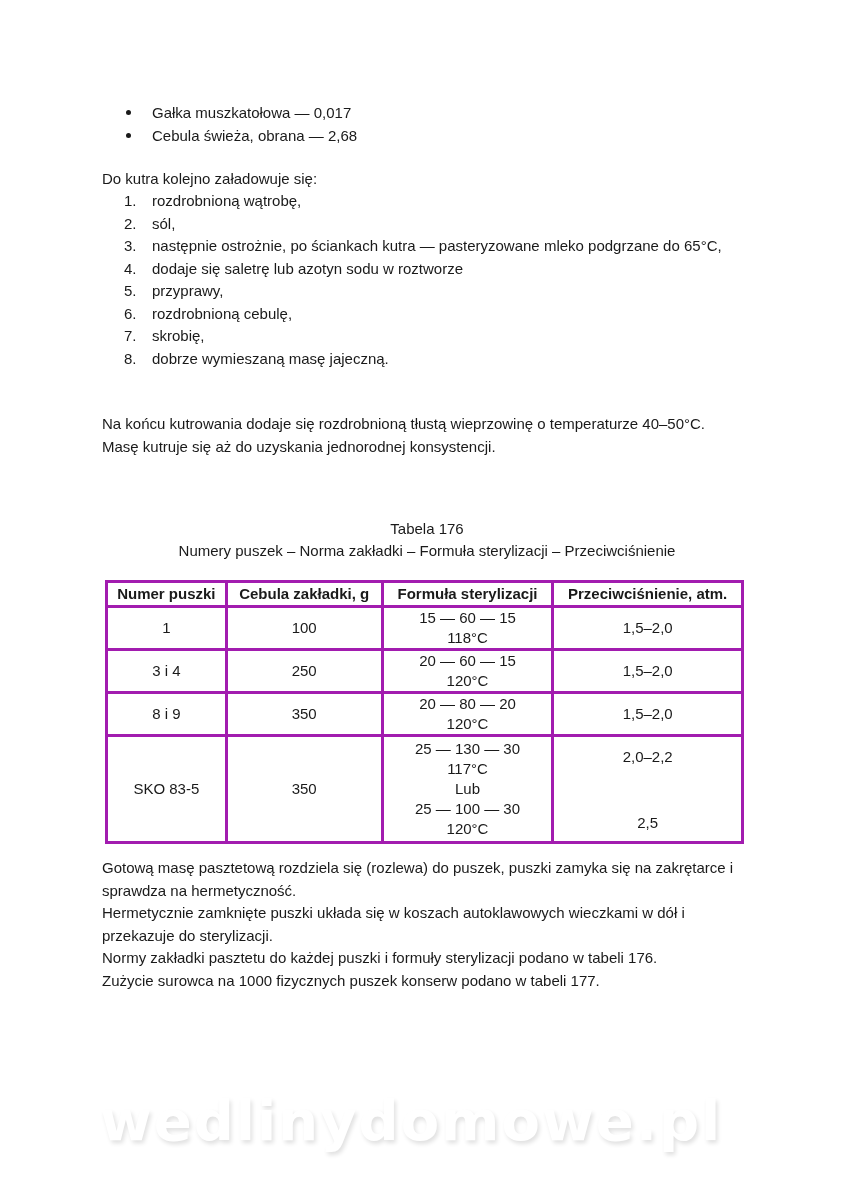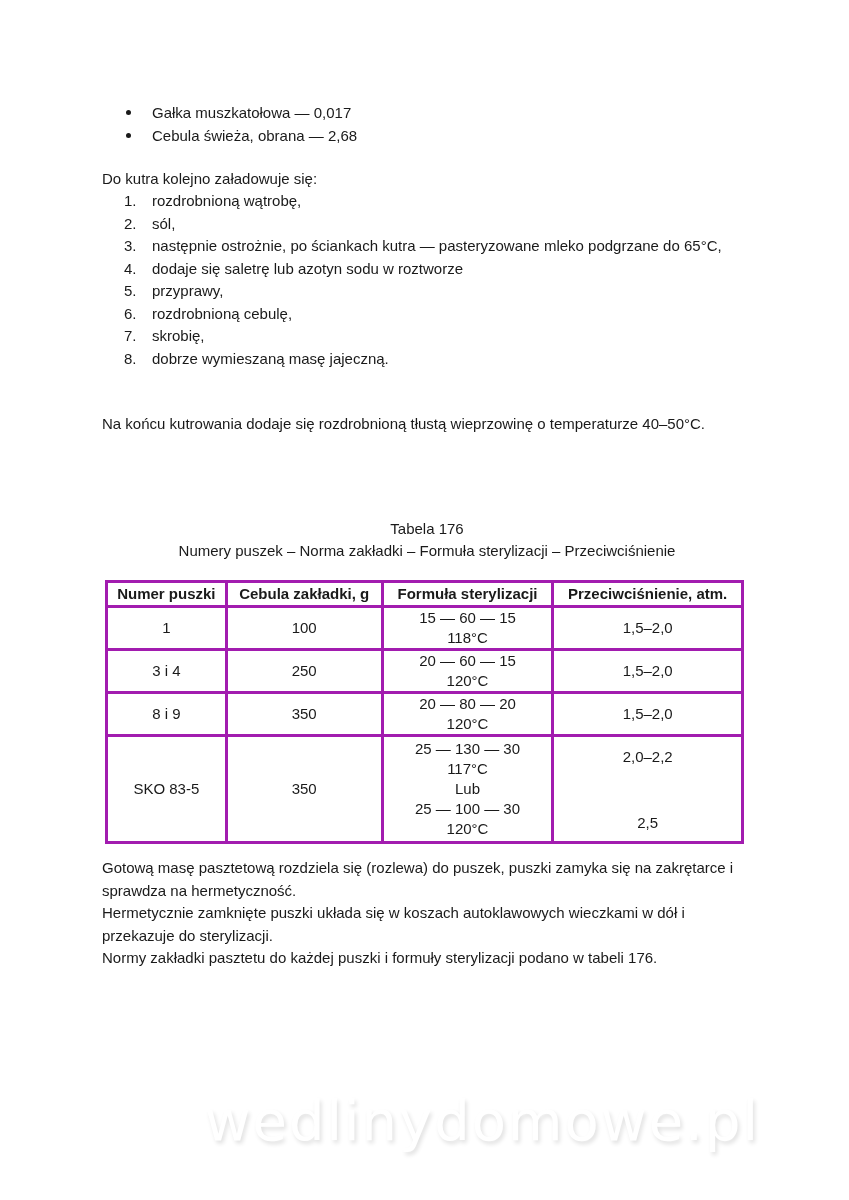--- a/index.html
+++ b/index.html
@@ -37,22 +37,22 @@
   table.tbl tr.r2 td, table.tbl tr.r3 td { height: 40px; }
   table.tbl tr.r4 td { height: 104px; text-align: center; }
   .col1 { width: 112px; } .col2 { width: 150px; } .col3 { width: 166px; } .col4 { width: 185px; }
   .pcell { position: relative; }
   .pcell .p1 { position: absolute; left: 0; right: 0; top: 10px; }
   .pcell .p2 { position: absolute; left: 0; right: 0; bottom: 8px; }
 
   .closing { top: 857px; }
 
   .watermark {
-    position: absolute; left: 100px; top: 1088px; width: 660px; text-align: right;
-    font-family: "DejaVu Sans", sans-serif; font-weight: normal; font-size: 56px; letter-spacing: 2px;
+    position: absolute; left: 100px; top: 1088px; width: 660px; text-align: left;
+    font-family: "DejaVu Sans", sans-serif; font-weight: bold; font-size: 56px; letter-spacing: 2px;
     color: #ffffff; text-shadow: 2px 3px 4px rgba(0,0,0,0.12);
   }
 </style>
 </head>
 <body>
 
 <div class="page">
 
   <ul class="bullets">
     <li><span class="dot"></span><span>Gałka muszkatołowa — 0,017</span></li>
@@ -67,20 +67,21 @@
     <li><span class="num">3.</span><span>następnie ostrożnie, po ściankach kutra — pasteryzowane mleko podgrzane do 65°C,</span></li>
     <li><span class="num">4.</span><span>dodaje się saletrę lub azotyn sodu w roztworze</span></li>
     <li><span class="num">5.</span><span>przyprawy,</span></li>
     <li><span class="num">6.</span><span>rozdrobnioną cebulę,</span></li>
     <li><span class="num">7.</span><span>skrobię,</span></li>
     <li><span class="num">8.</span><span>dobrze wymieszaną masę jajeczną.</span></li>
   </ol>
 
   <div class="para after">
     <div>Na końcu kutrowania dodaje się rozdrobnioną tłustą wieprzowinę o temperaturze 40–50°C.</div>
+    <div>Masę kutruje się aż do uzyskania jednorodnej konsystencji.</div>
   </div>
 
   <div class="caption cap1">Tabela 176</div>
   <div class="caption cap2">Numery puszek – Norma zakładki – Formuła sterylizacji – Przeciwciśnienie</div>
 
   <table class="tbl">
     <thead>
       <tr>
         <th class="col1">Numer puszki</th>
         <th class="col2">Cebula zakładki, g</th>
@@ -131,16 +132,17 @@
           <div class="p2">2,5</div>
         </td>
       </tr>
     </tbody>
   </table>
 
   <div class="para closing">
     <div>Gotową masę pasztetową rozdziela się (rozlewa) do puszek, puszki zamyka się na zakrętarce i sprawdza na hermetyczność.</div>
     <div>Hermetycznie zamknięte puszki układa się w koszach autoklawowych wieczkami w dół i przekazuje do sterylizacji.</div>
     <div>Normy zakładki pasztetu do każdej puszki i formuły sterylizacji podano w tabeli 176.</div>
+    <div>Zużycie surowca na 1000 fizycznych puszek konserw podano w tabeli 177.</div>
   </div>
 
   <div class="watermark">wedlinydomowe.pl</div>
 </div>
 
 </body></html>

